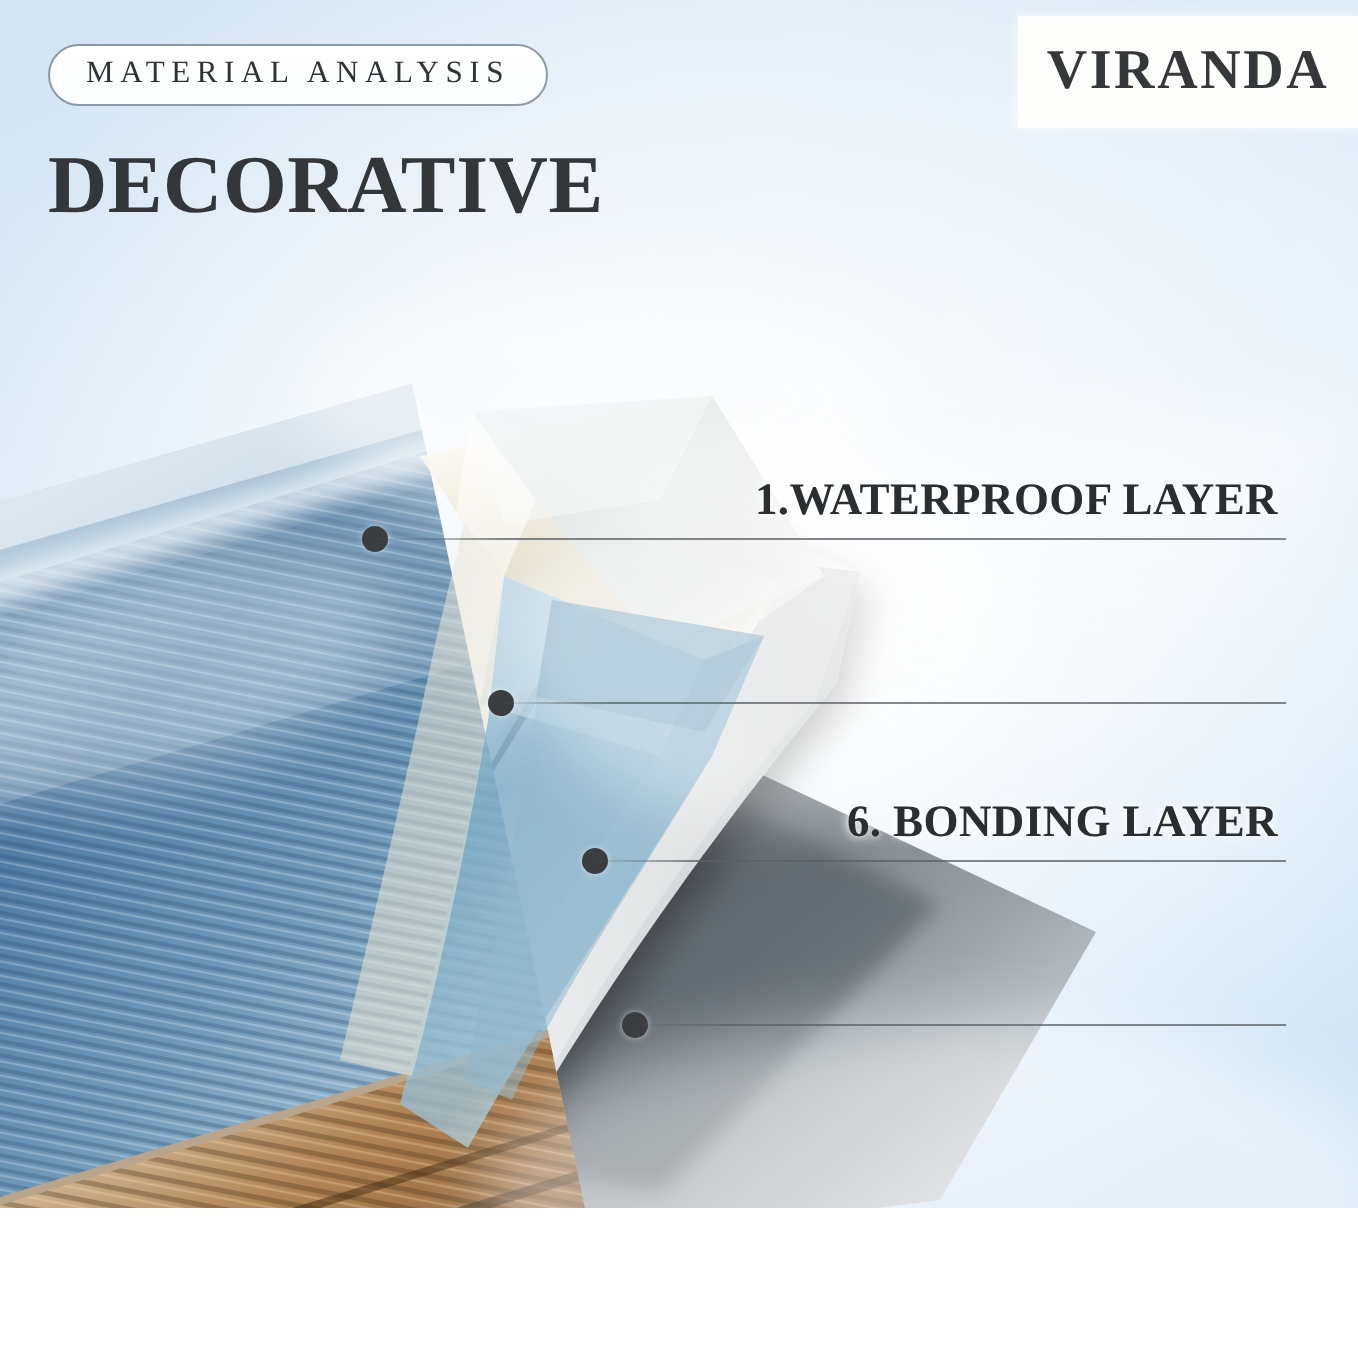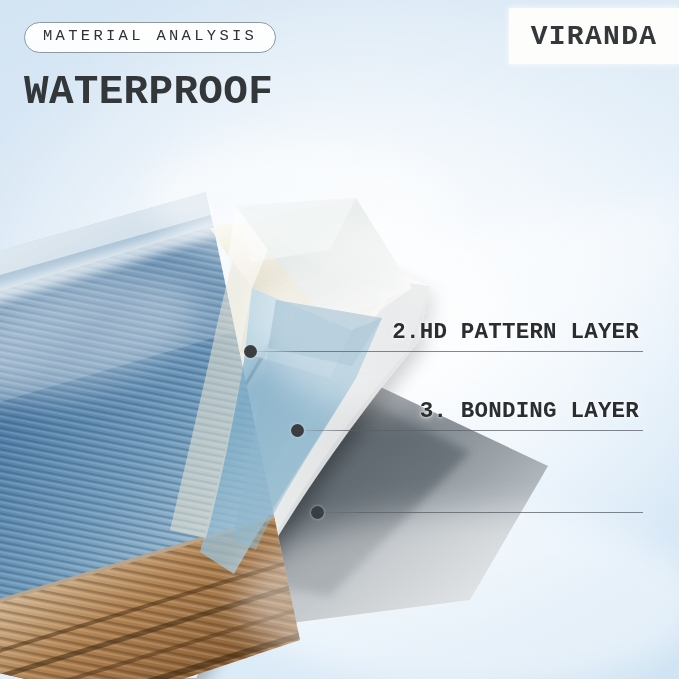--- a/index.html
+++ b/index.html
@@ -6,23 +6,23 @@
   html, body {
     margin: 0;
     padding: 0;
     background: #ffffff;
   }
   * { box-sizing: border-box; }
 
   #poster {
     position: relative;
     width: 679px;
-    height: 679px;
+    height: 604px;
     overflow: hidden;
-    font-family: Liberation Mono, monospace;
+    font-family: Liberation Serif, serif;
     background:
       radial-gradient(ellipse 600px 520px at 52% 46%, rgba(255,255,255,0.95) 0%, rgba(255,255,255,0.55) 38%, rgba(255,255,255,0.0) 68%),
       linear-gradient(152deg, #d3e4f3 0%, #dceaf6 30%, #e6f1fa 58%, #d8e9f7 82%, #cfe3f3 100%);
   }
 
   
   .hdr {
     position: absolute;
     left: 24px;
     top: 22px;
@@ -307,41 +307,45 @@
       <path d="M 400,240 L 679,200 L 679,420 L 420,400 Z" fill="url(#gGlow)" opacity="0.55" filter="url(#blurLight)"></path>
       <ellipse cx="382" cy="318" rx="130" ry="92" fill="#ffffff" opacity="0.40" filter="url(#blurLight)"></ellipse>
       <ellipse cx="470" cy="600" rx="230" ry="90" fill="#ffffff" opacity="0.42" filter="url(#blurLight)"></ellipse>
       <ellipse cx="300" cy="200" rx="150" ry="60" fill="#ffffff" opacity="0.45" filter="url(#blurLight)"></ellipse>
     </svg>
   </div>
 
   <div class="hdr">
     <div class="pill">MATERIAL ANALYSIS</div>
     <div class="headline">
-      <div>WATERPROOF</div>
+      <div>DECORATIVE</div>
     </div>
   </div>
 
   <div class="brand">
     <span>VIRANDA</span>
   </div>
 
   <div class="callouts">
 
+    <div class="callout c1">
+      <div class="dot"></div>
+      <div class="rule"></div>
+      <div class="txt">1.WATERPROOF LAYER</div>
+    </div>
 
     <div class="callout c2">
       <div class="dot"></div>
       <div class="rule"></div>
-      <div class="txt">2.HD PATTERN LAYER</div>
     </div>
 
     <div class="callout c3">
       <div class="dot"></div>
       <div class="rule"></div>
-      <div class="txt">3. BONDING LAYER</div>
+      <div class="txt">6. BONDING LAYER</div>
     </div>
 
     <div class="callout c4">
       <div class="dot"></div>
       <div class="rule"></div>
     </div>
 
   </div>
 </div>
 

